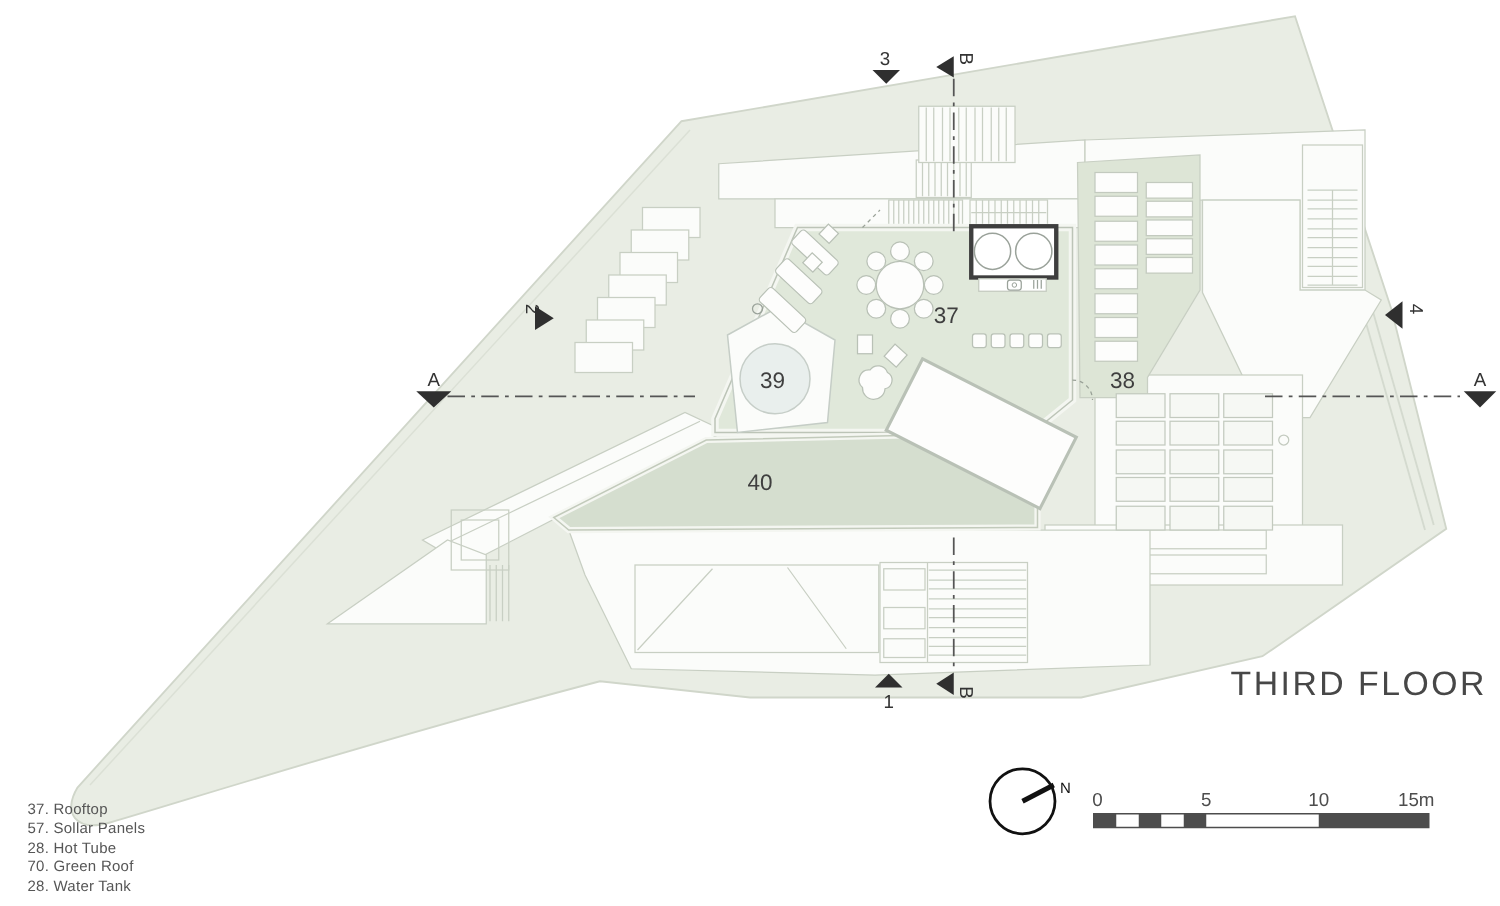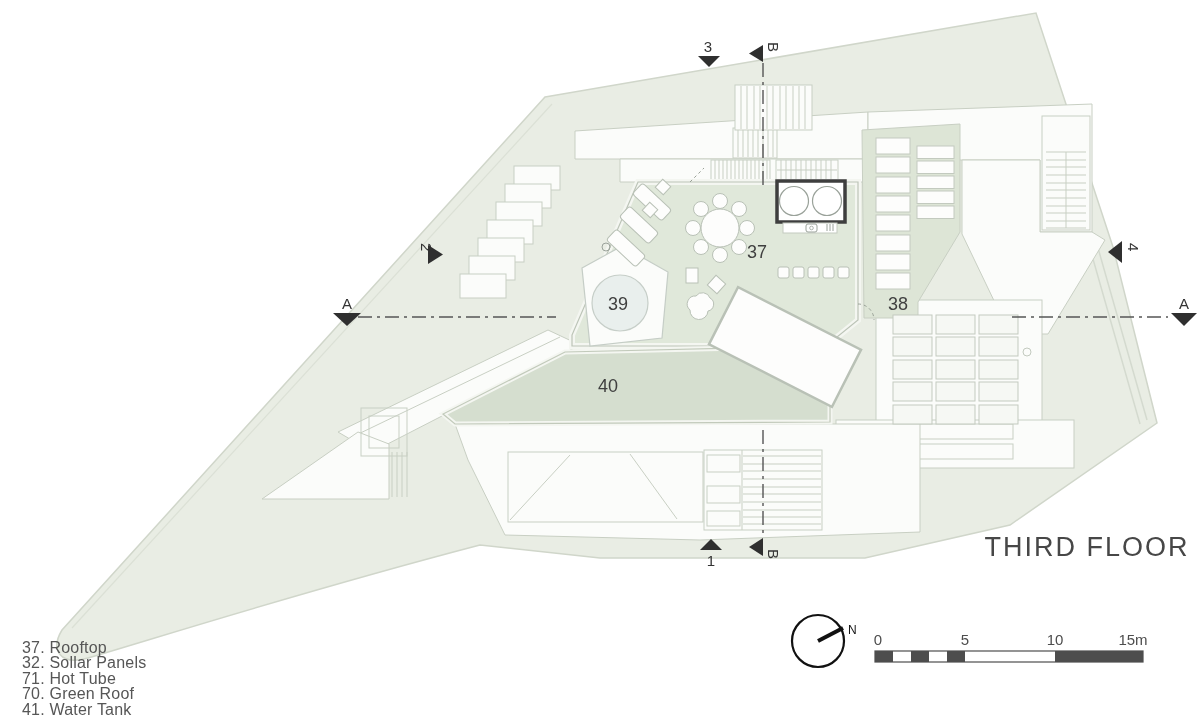--- a/index.html
+++ b/index.html
@@ -4,21 +4,21 @@
 <style>
   html,body{margin:0;padding:0;background:#ffffff;}
   .canvas{position:relative;width:1200px;height:725px;background:#ffffff;overflow:hidden;
           font-family:"Liberation Sans", sans-serif;}
   svg text{font-family:"Liberation Sans", sans-serif;fill:#4a4a4a;}
   .plan-num{font-size:18px;fill:#3f3f3f;}
   .marker-txt{font-size:15px;fill:#333;}
   .scale-txt{font-size:15px;fill:#4d4d4d;}
   .title-txt{font-size:27px;fill:#474747;letter-spacing:2px;}
   .north-txt{font-size:12px;fill:#111;}
-  .legend{position:absolute;left:22px;top:640px;color:#565656;font-size:16px;line-height:15.4px;letter-spacing:.2px;}
+  .legend{position:absolute;left:22px;top:640px;color:#565656;font-size:12px;line-height:15.4px;letter-spacing:.2px;}
 </style>
 </head>
 <body>
 
 <div class="canvas">
 <svg width="1200" height="725" viewBox="0 0 1200 725">
 
   <g>
     <path d="M545,97 L1036,13 L1113,247 L1157,423 L1010,525 L865,558 L600,558 L480,545
          C300,592 150,640 88,658 C60,666 50,650 62,630 Z" fill="#e9ede4" stroke="#d0d6ca" stroke-width="1.5"></path>
@@ -232,18 +232,18 @@
     <rect x="947" y="651" width="18" height="11" fill="#4d4d4d"></rect>
     <rect x="1055" y="651" width="88" height="11" fill="#4d4d4d"></rect>
   </g>
 
   <text x="1087" y="556" text-anchor="middle" class="title-txt">THIRD FLOOR</text>
 </svg>
 
   
   <div class="legend">
     <div>37. Rooftop</div>
-    <div>32. Sollar Panels</div>
-    <div>71. Hot Tube</div>
+    <div>57. Sollar Panels</div>
+    <div>28. Hot Tube</div>
     <div>70. Green Roof</div>
-    <div>41. Water Tank</div>
+    <div>28. Water Tank</div>
   </div>
 </div>
 
 </body></html>

